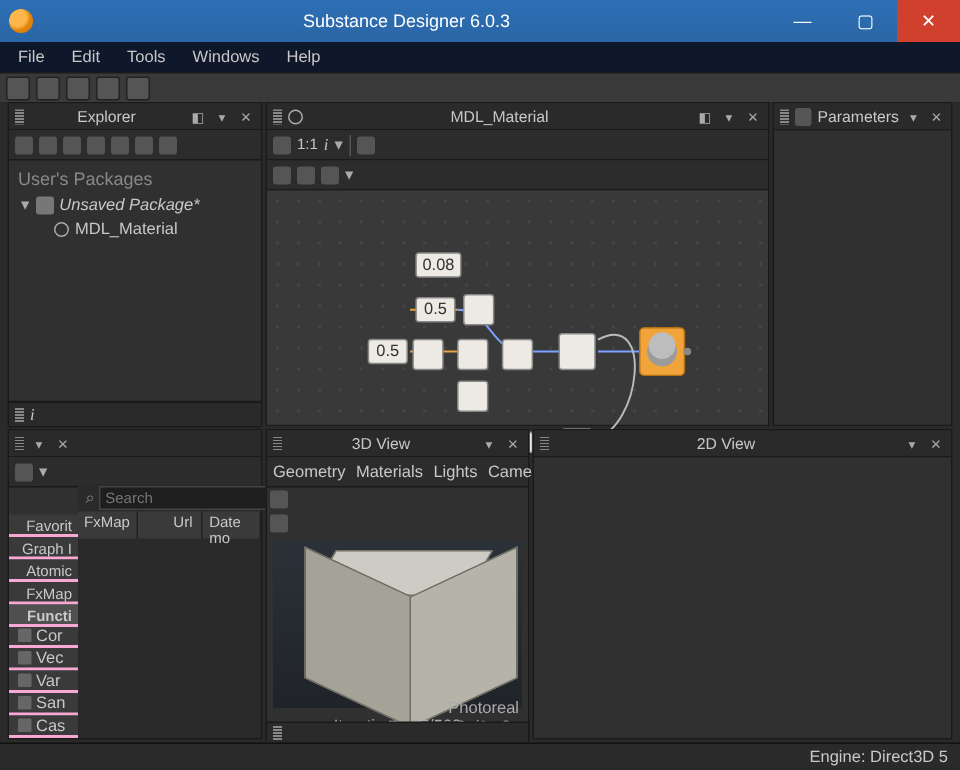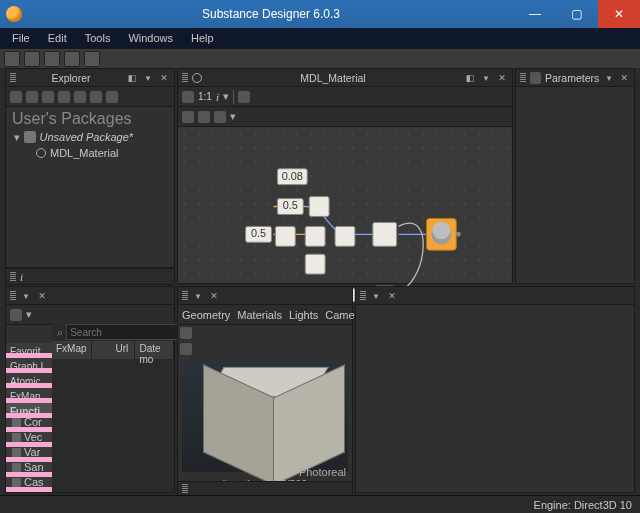--- a/index.html
+++ b/index.html
@@ -20,33 +20,33 @@
   .workspace { position:absolute; left:5px; right:5px; top:68px; bottom:20px; }
   .panel { position:absolute; background:#303030; border:1px solid #1a1a1a; }
   .phead { height:18px; background:#2a2a2a; border-bottom:1px solid #1a1a1a; display:flex; align-items:center; padding:0 4px; gap:4px;}
   .phead .grip { width:6px; height:10px; background:repeating-linear-gradient(#888,#888 1px,transparent 1px,transparent 2px); }
   .phead .title { flex:1; font-size:10.5px;text-align:center; }
   .phead .ctl { width:12px; color:#aaa; text-align:center; font-size:9px; }
   .pbody { position:absolute; left:0; right:0; top:18px; bottom:0; background:#303030; }
   .subbar { height:20px; background:#2c2c2c; display:flex; align-items:center; padding:0 4px; gap:4px; border-bottom:1px solid #1a1a1a;}
   
   .tree { padding:4px 6px; line-height:16px; }
-  .tree .sec { color:#888; font-size:16px; margin-bottom:2px;}
+  .tree .sec { color:#888; font-size:12px; margin-bottom:2px;}
   .tree .item { padding-left:2px; display:flex; align-items:center; gap:4px; }
   .pkgicon{ width:12px;height:12px;background:#777;border-radius:2px;}
   .tree .sub { padding-left:24px; display:flex; align-items:center; gap:4px; }
   .nodeicon{ width:10px;height:10px;border:1px solid #aaa;border-radius:6px; }
   
   .graph { position:absolute; inset:0; background:#393939; background-image: radial-gradient(#454545 1px, transparent 1px); background-size:14px 14px; }
   .small { width:12px; height:12px; background:#555; border-radius:2px; }
   
   .lib-tabs { position:absolute; left:0; top:38px; bottom:0; width:46px; display:flex; flex-direction:column; background:#2c2c2c;}
-  .lib-tab { height:20px; padding:3px 4px; background:#3a3a3a; border-bottom:5px solid #f9a8d4; white-space:nowrap; overflow:hidden; font-size:10px;}
+  .lib-tab { height:20px; padding:3px 4px; background:#3a3a3a; border-bottom:2px solid #f9a8d4; white-space:nowrap; overflow:hidden; font-size:10px;text-align:right;}
   .lib-tab.sel { background:#505050; font-weight:bold;}
-  .lib-tab.ind { padding-left:6px; display:flex; align-items:center; gap:3px;text-decoration:underline;}
+  .lib-tab.ind { padding-left:6px; display:flex; align-items:center; gap:3px;}
   .fic{width:9px;height:9px;background:#666;border-radius:1px;}
   .lib-main { position:absolute; left:46px; right:0; top:18px; bottom:0; background:#2a2a2a;}
   .search { height:18px; display:flex; align-items:center; padding:2px;}
   .search input{ flex:1; height:16px; background:#1e1e1e; border:1px solid #444; color:#aaa; padding:0 3px; font-size:10px;}
   .cols { display:flex; height:18px; background:#3a3a3a; }
   .cols span{ padding:2px 4px; border-right:1px solid #222; font-size:10px;}
   
   .v3d { position:absolute; left:4px; right:4px; top:56px; bottom:20px; display:flex; align-items:center; justify-content:center; background:linear-gradient(#2b3138,#202428);}
   .cube { width:120px; height:120px; position:relative; transform-origin:center; }
   .face { position:absolute; background:#b9b6ad; border:1px solid #6d6a60;}
@@ -253,20 +253,21 @@
           <span style="width:28px;margin-left:20px;">Url</span>
           <span>Date mo</span>
         </div>
       </div>
     </div>
   </div>
 
   <div class="panel" style="left:172px;top:218px;width:176px;bottom:0;">
     <div class="phead">
       <span class="grip"></span>
+      <span class="title">3D View</span>
       <span class="ctl">▾</span>
       <span class="ctl">✕</span>
     </div>
     <div class="pbody">
       <div class="subbar" style="gap:7px;">
         <span>Geometry</span>
         <span>Materials</span>
         <span>Lights</span>
         <span>Camera</span>
       </div>
@@ -293,23 +294,24 @@
 
   <div class="panel" style="left:172px;bottom:-2px;width:176px;height:14px;top:auto;">
      <div class="phead" style="height:14px;">
         <span class="grip"></span>
       </div>
   </div>
 
   <div class="panel" style="left:350px;top:218px;right:0;bottom:0;">
     <div class="phead">
       <span class="grip"></span>
+      <span class="title">2D View</span>
       <span class="ctl">▾</span>
       <span class="ctl">✕</span>
     </div>
     <div class="pbody"></div>
   </div>
 
 </div>
 
 <div class="status">
-  <span>Engine: Direct3D 10</span>
+  <span>Engine: Direct3D 5</span>
 </div>
 
 </body></html>

